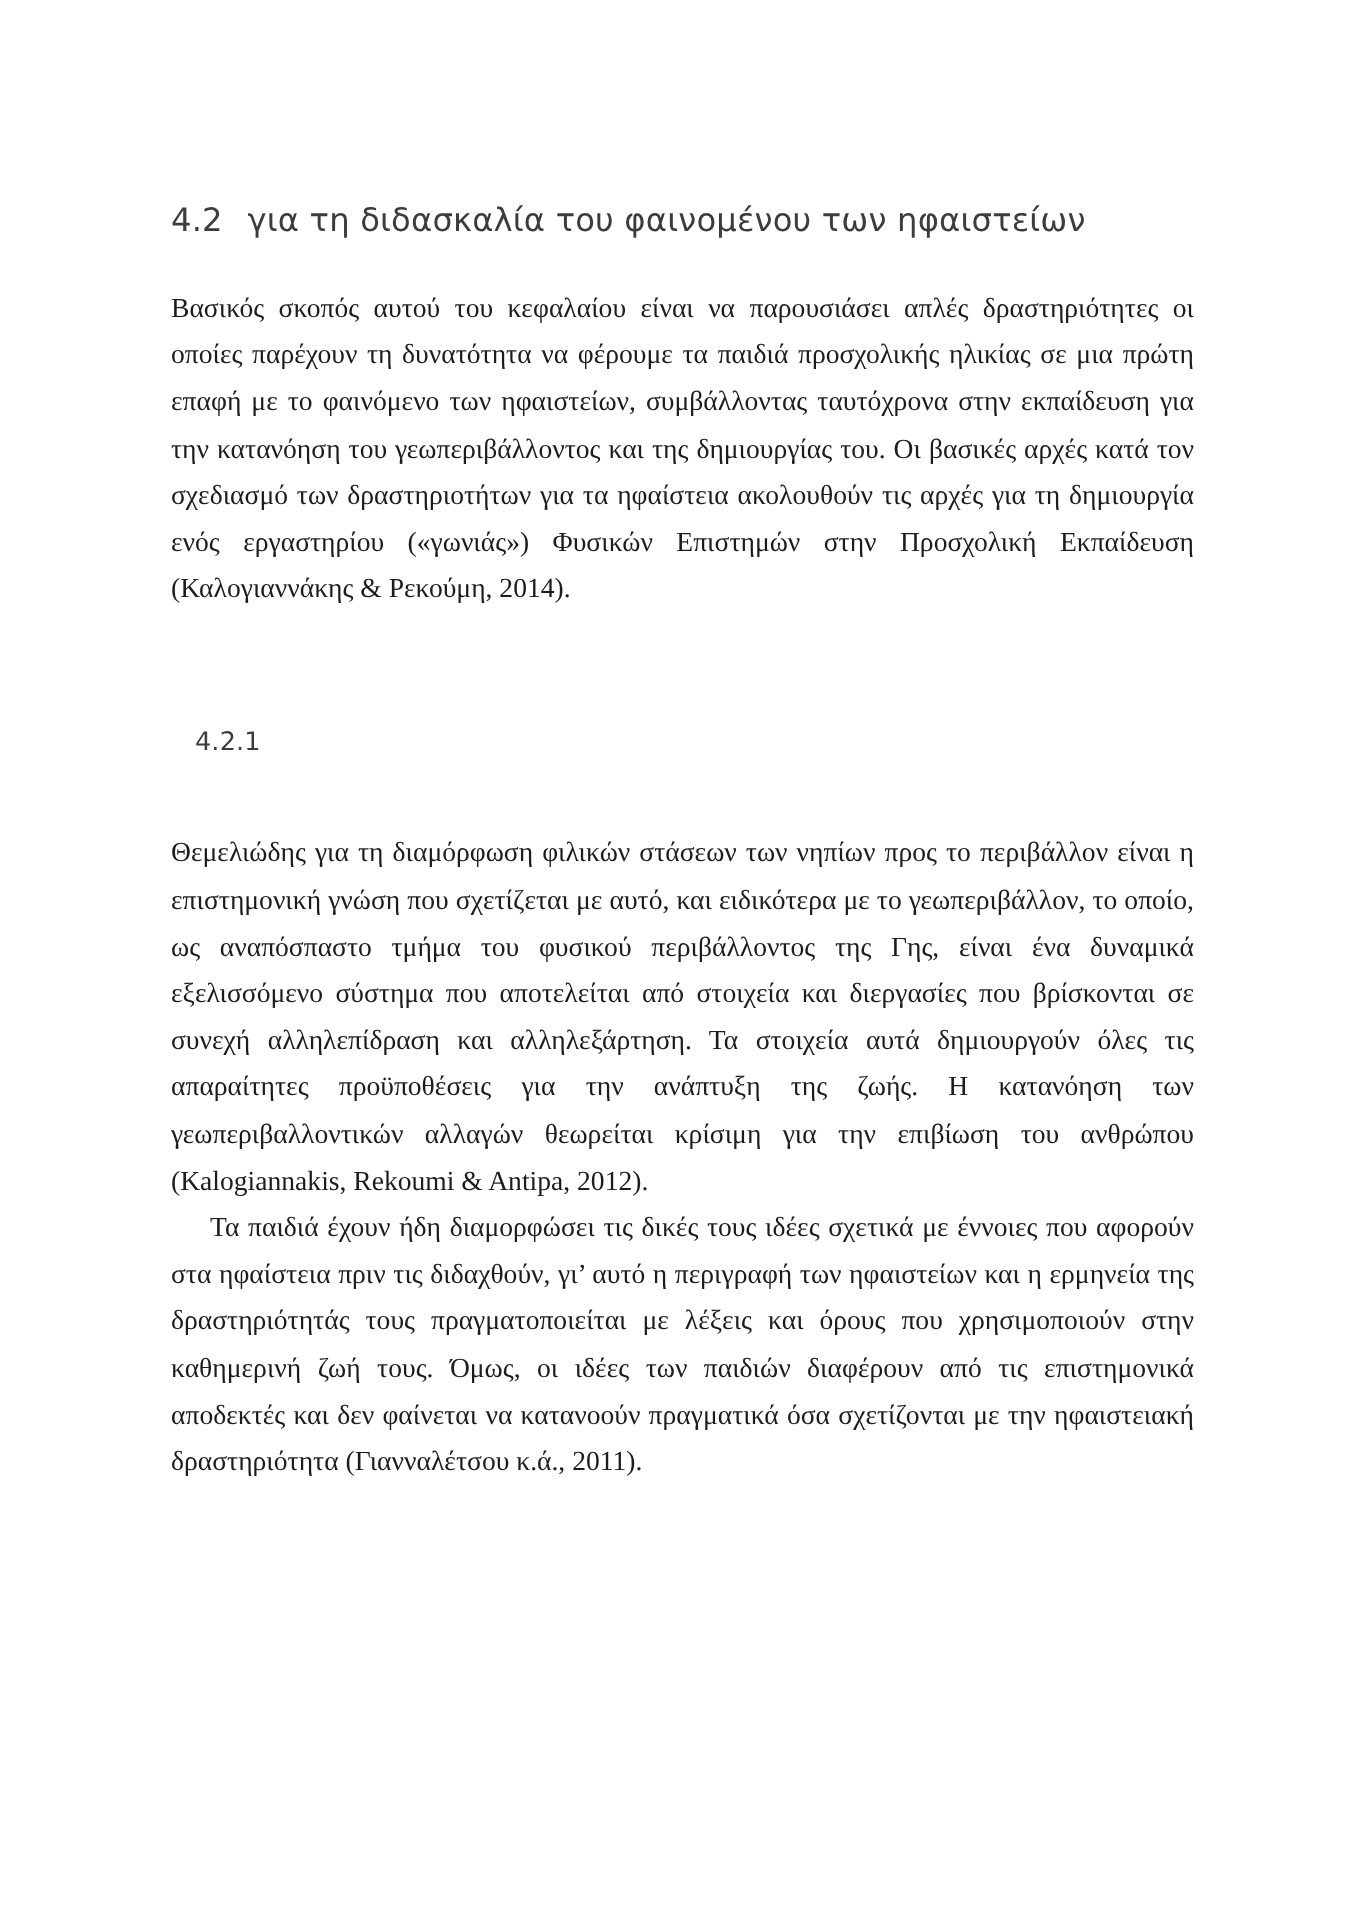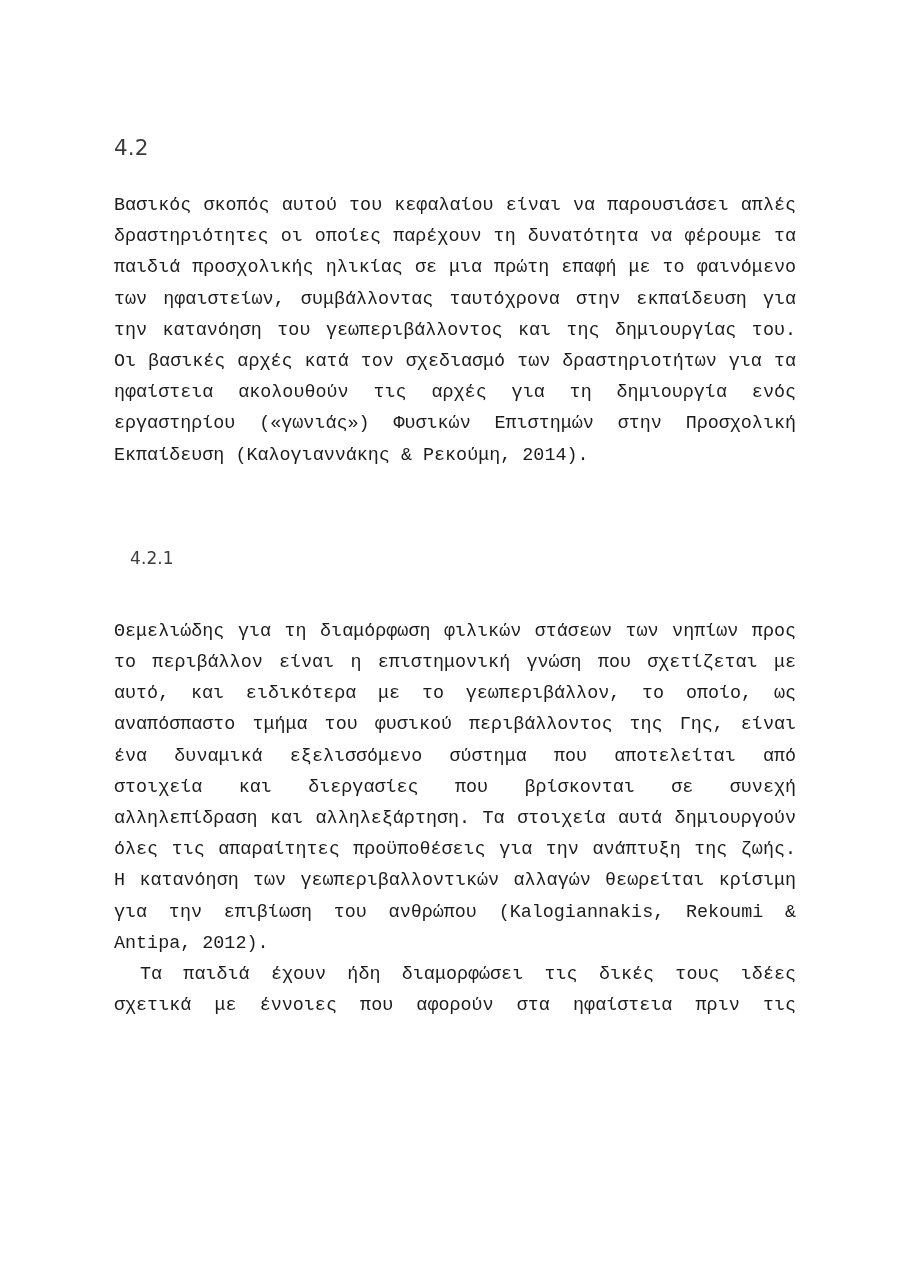--- a/index.html
+++ b/index.html
@@ -69,21 +69,21 @@
     min-width: 62px;
     white-space: nowrap;
   }
 
   .spacer-after-h2 { height: 26px; }
   .spacer-before-h3 { height: 56px; }
   .spacer-after-h3 { height: 27px; }
 
   
   .para {
-    font-family: Liberation Mono, monospace;
+    font-family: Liberation Serif, serif;
     font-size: 18.4px;
     line-height: 31.2px;
     color: #1c1c1c;
     text-align: justify;
     text-justify: inter-word;
     margin: 0;
     hyphens: manual;
     -webkit-hyphens: manual;
   }
 
@@ -109,20 +109,21 @@
 </head>
 <body>
 
 <div class="page">
 
   <div class="content">
 
     <h2 class="heading-section">
       <span class="h-num">4.2</span>
       <span class="h-text">
+        <span class="h-line2">για τη διδασκαλία του φαινομένου των ηφαιστείων</span>
       </span>
     </h2>
 
     <div class="spacer-after-h2"></div>
 
     <p class="para">Βασικός σκοπός αυτού του κεφαλαίου είναι να παρουσιάσει απλές δραστηριότητες οι οποίες παρέχουν τη δυνατότητα να φέρουμε τα παιδιά προσχολικής ηλικίας σε μια πρώτη επαφή με το φαινόμενο των ηφαιστείων, συμβάλλοντας ταυτόχρονα στην εκπαίδευση για την κατανόηση του γεωπεριβάλλοντος και της δημιουργίας του. Οι βασικές αρχές κατά τον σχεδιασμό των δραστηριοτήτων για τα ηφαίστεια ακολουθούν τις αρχές για τη δημιουργία ενός εργαστηρίου («γωνιάς») Φυσικών Επιστημών στην Προσχολική Εκπαίδευση (Καλογιαννάκης &amp; Ρεκούμη, 2014).</p>
 
     <div class="spacer-before-h3"></div>
 
     <h3 class="heading-sub">

